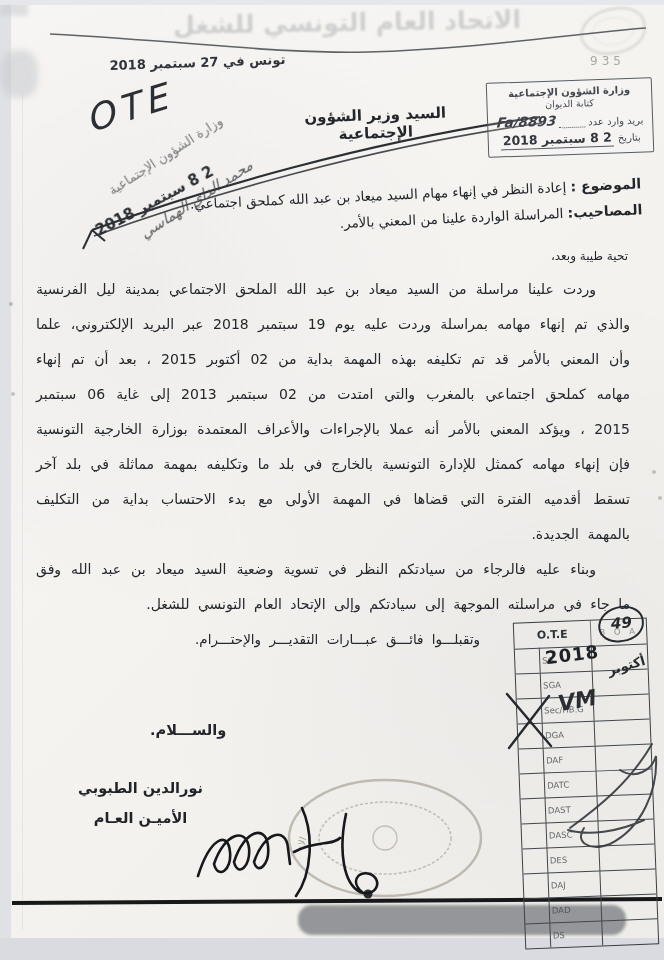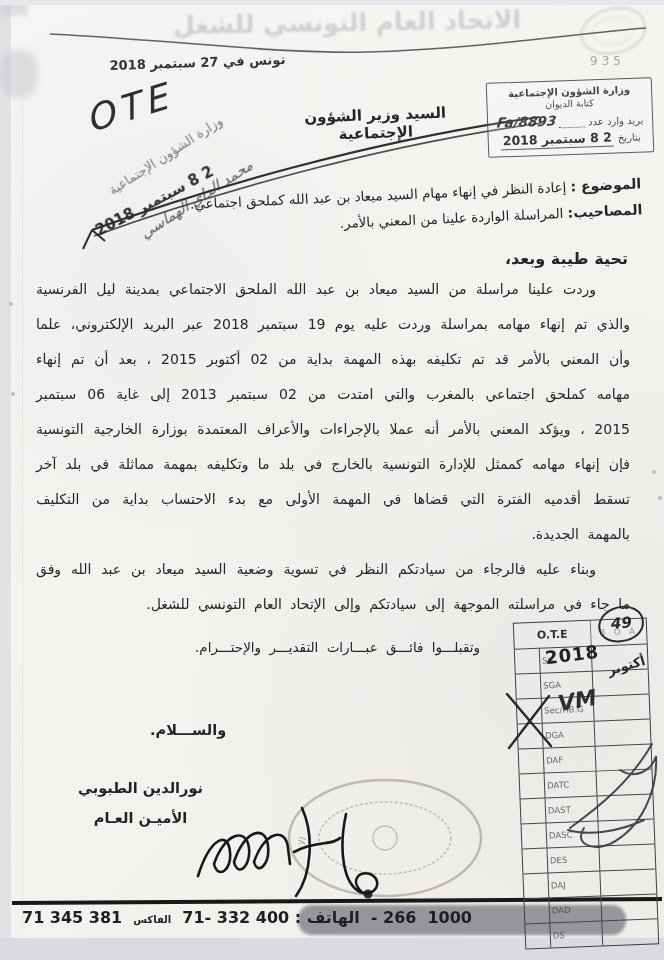--- a/index.html
+++ b/index.html
@@ -41,24 +41,24 @@
   .receipt .r3 .num{font-size:13.5px;font-style:italic;font-weight:bold;transform:skewX(-8deg);direction:ltr;color:#3c4047;}
   .receipt .leader{display:inline-block;width:26px;border-bottom:1.5px dotted #565b63;height:1px;}
   .receipt .r4{font-size:10px;margin-top:3px;display:flex;align-items:baseline;justify-content:center;gap:4px;direction:rtl;}
   .receipt .r4 .dval{font-size:12.5px;font-weight:bold;border-bottom:1.5px solid #565b63;padding:0 2px 1px;color:#33373d;}
   
   .subject{left:40px;right:22px;top:184px;z-index:3;transform:rotate(-2.6deg);font-size:13.5px;line-height:26px;}
   .subject b{font-size:14px;}
   .diag-date{left:52px;top:192px;width:205px;z-index:4;font-size:15px;font-weight:bold;color:#2b2e33;
     transform:rotate(-28deg);letter-spacing:1px;filter:blur(.3px);text-align:center;}
   
-  .greeting{right:36px;top:249px;z-index:3;font-size:16px;font-weight:bold;margin-left:18px;}
+  .greeting{right:36px;top:249px;z-index:3;font-size:12px;font-weight:normal;margin-left:18px;}
   .bodytxt{left:36px;right:34px;top:272px;z-index:3;font-size:14px;line-height:35px;text-align:justify;word-spacing:4px;}
   .para{margin:0;text-indent:34px;}
-  .regards{margin-top:8px;padding-left:110px;padding-right:150px;text-indent:0;text-align:right;font-size:13.5px;}
+  .regards{padding-left:110px;padding-right:150px;text-indent:0;text-align:right;font-size:13.5px;}
   .salaam{left:150px;top:722px;z-index:3;font-size:14.5px;font-weight:600;}
   
   .sig-block{left:58px;top:773px;width:165px;z-index:3;text-align:center;font-weight:bold;font-size:14.5px;line-height:30px;color:#1f2227;}
   .sig-ink{left:190px;top:798px;z-index:5;}
   .seal{left:280px;top:772px;z-index:4;opacity:.85;}
   
   .routing{left:519px;top:620px;width:132px;z-index:4;transform:rotate(-2.2deg);border:1.7px solid #3c4046;
     display:grid;grid-template-columns:24px 52px 1fr;grid-auto-rows:25px;direction:ltr;color:rgba(66,71,78,.8);}
   .rt-c{border-top:1.3px solid #42464c;font-size:8.5px;line-height:24px;overflow:hidden;white-space:nowrap;}
   .rt-lbl{border-left:1.3px solid #42464c;padding-left:2px;}
@@ -216,27 +216,20 @@
   <div class="abs initials">VM</div>
   <svg class="abs scrawl" width="120" height="130" viewBox="0 0 120 130">
     <path d="M104,12 C82,50 52,74 22,96 M72,38 C88,48 104,38 108,24 C110,58 94,96 62,112 C42,120 26,110 36,96 M20,98 C40,104 70,100 96,88" fill="none" stroke="#33373c" stroke-width="2" stroke-linecap="round" opacity=".9"></path>
   </svg>
   <div class="abs circled">
     <span>49</span>
   </div>
 
   <div class="abs f-rule"></div>
   <div class="abs f-blob"></div>
-  <div class="abs f-text">
-    <span>71 345 381</span>
-    <span class="sm">الفاكس</span>
-    <span>71- 332 400 : الهاتف</span>
-    <span>- 266</span>
-    <span>1000</span>
-  </div>
 
   <div class="abs strip-top"></div>
   <div class="abs strip-bottom"></div>
   <div class="abs strip-left"></div>
   <div class="abs vline"></div>
   <div class="abs patch1"></div>
   <div class="abs patch2"></div>
   <div class="abs dot" style="left:9px;top:302px;"></div>
   <div class="abs dot" style="left:11px;top:392px;"></div>
   <div class="abs dot" style="left:652px;top:470px;"></div>

